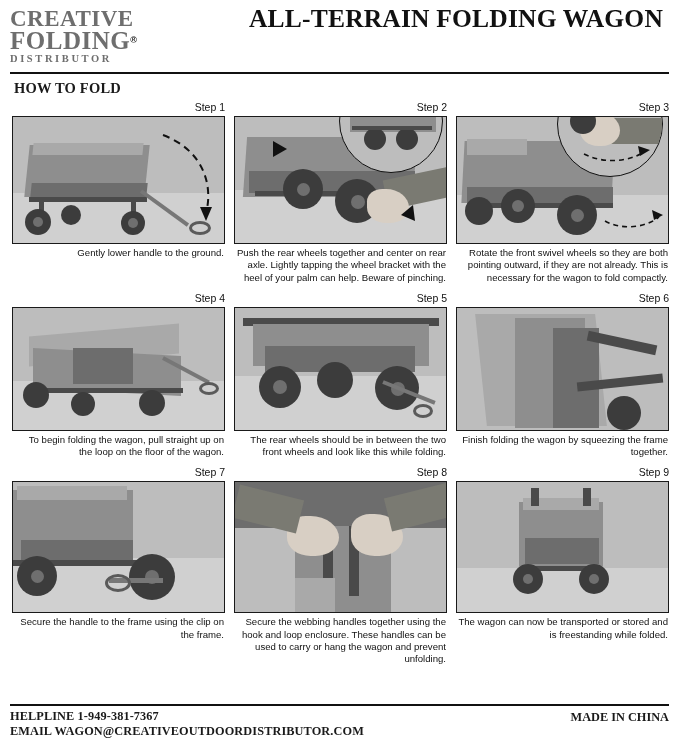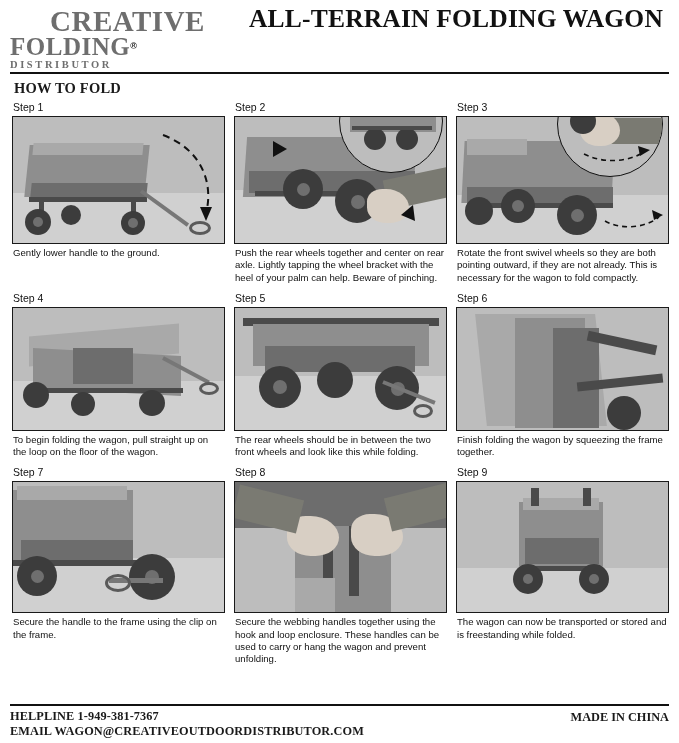--- a/index.html
+++ b/index.html
@@ -30,21 +30,21 @@
     width: 210px;
     padding-top: 2px;
     line-height: 0.92;
   }
   .brand .b1, .brand .b2 {
     font-family: "Liberation Serif", serif;
     font-weight: bold;
     color: #6e6e6e;
     letter-spacing: 0.5px;
   }
-  .brand .b1 { font-size: 29px; margin-left: 40px; }
+  .brand .b1 { font-size: 23px; }
   .brand .b2 { font-size: 25px; position: relative; display: inline-block;}
   .brand .reg {
     font-size: 9px;
     vertical-align: super;
     font-weight: bold;
   }
   .brand .b3 {
     font-family: "Liberation Serif", serif;
     font-size: 10.5px;
     font-weight: bold;
@@ -80,21 +80,21 @@
   }
 
   
   .grid {
     display: grid;
     grid-template-columns: 213px 213px 213px;
     column-gap: 9px;
     row-gap: 0px;
     margin-left: 2px;
   }
-  .cell { position: relative; }
+  .cell { position: relative; text-align: right; }
   .step-label {
     font-size: 10.5px;
     margin: 0 0 3px 1px;
     color: #111;
   }
   .imgbox {
     width: 100%;
     border: 1px solid #1a1a1a;
     background: #c9c9c9;
     position: relative;

